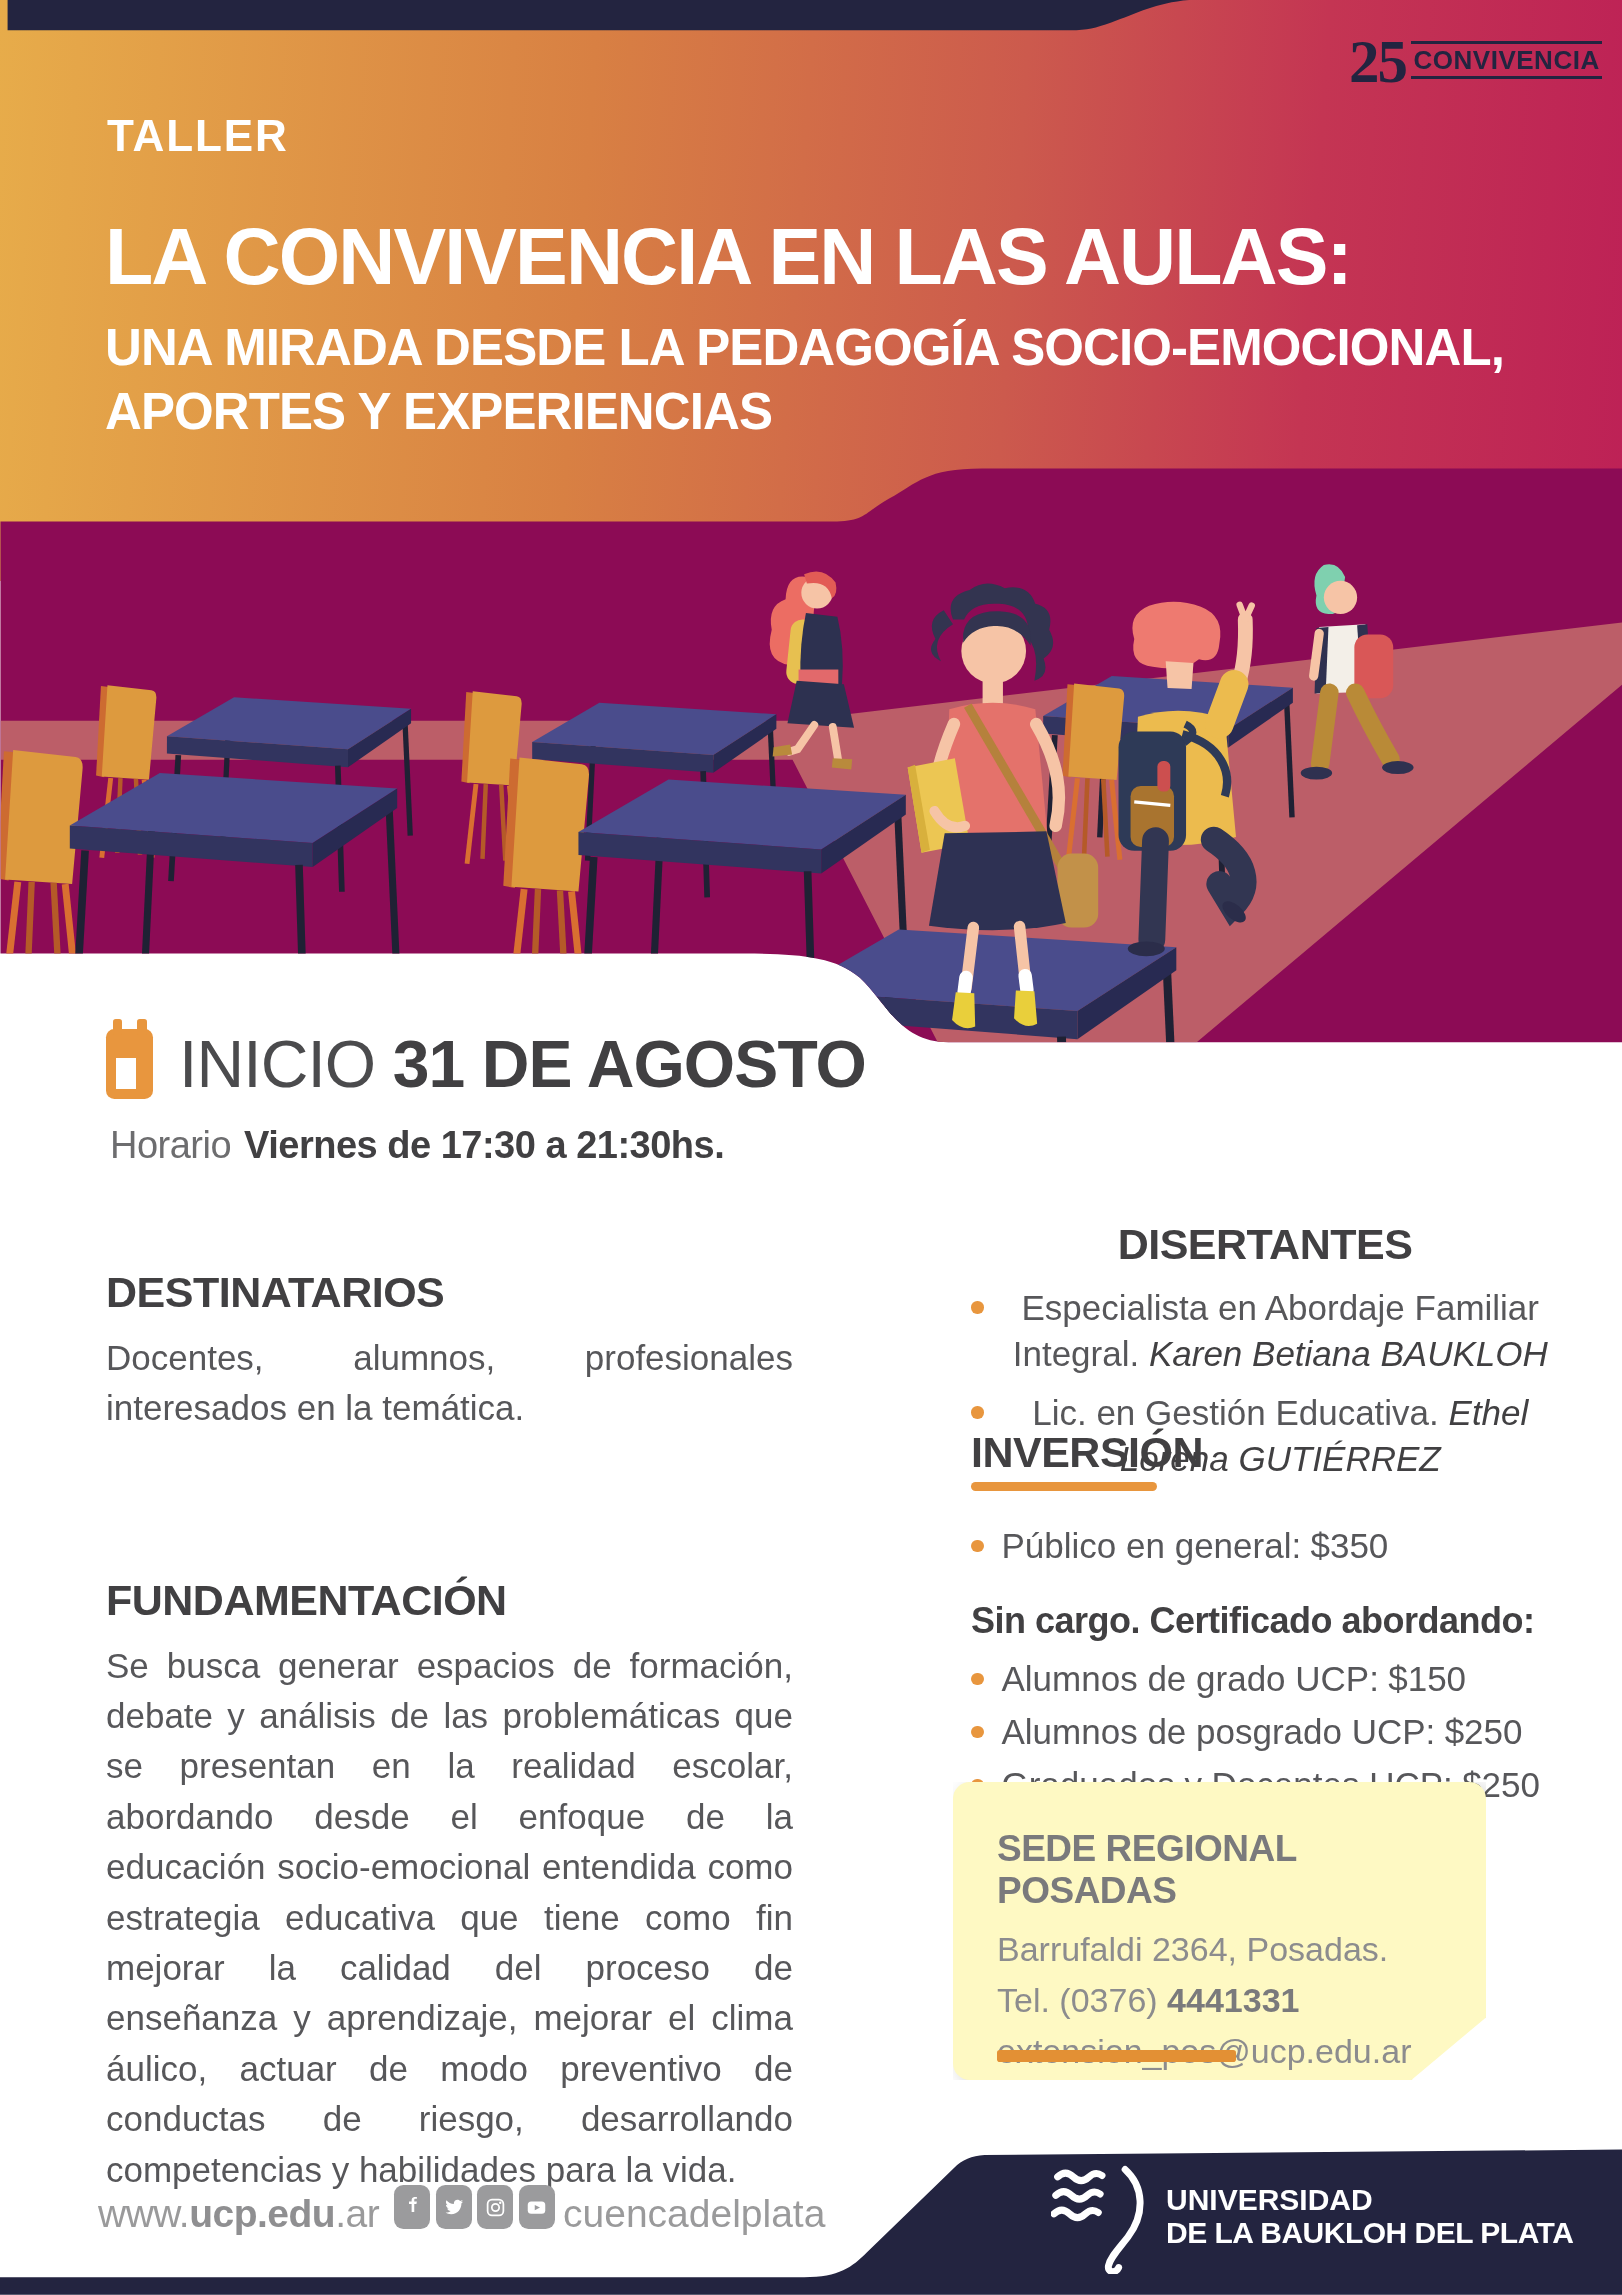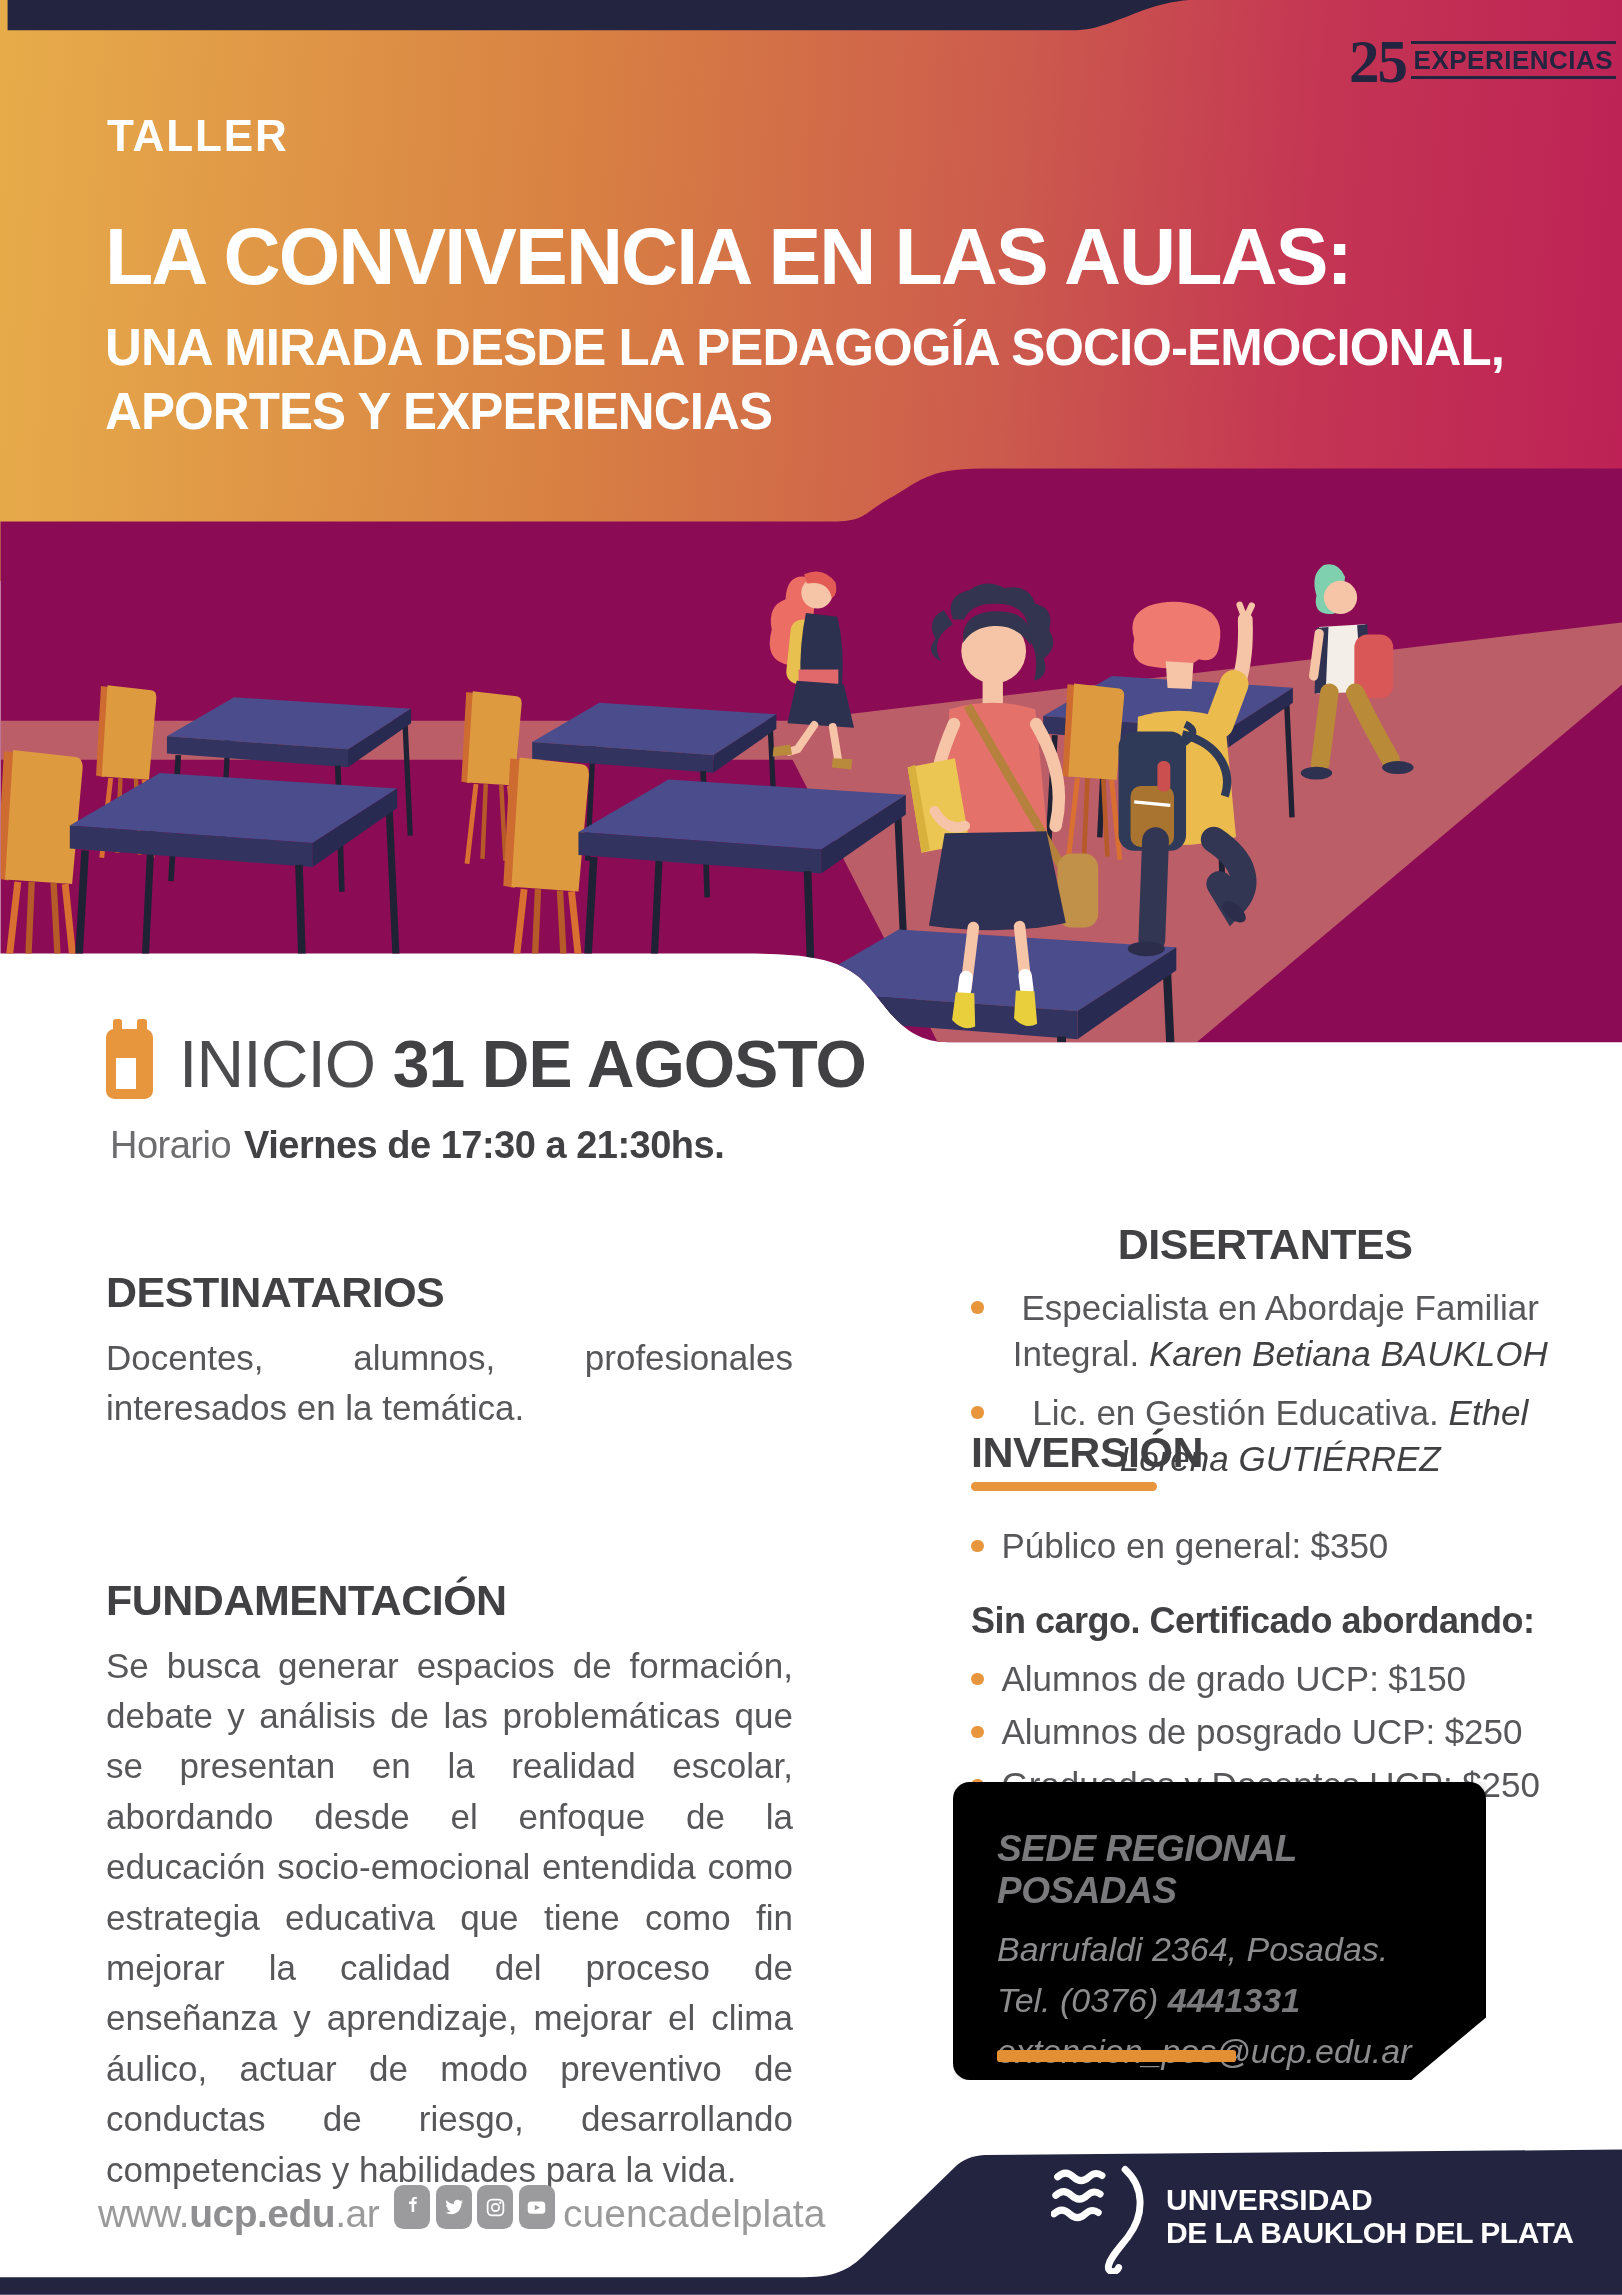--- a/index.html
+++ b/index.html
@@ -40,24 +40,23 @@
   .bullet-item{position:relative;padding-left:30.5px;font-size:35px;color:#57575a;line-height:1.33;margin-bottom:12px;}
   .bullet-dot{position:absolute;left:0;top:16.7px;width:12.5px;height:12.5px;border-radius:50%;background:#e8963e;}
   .speaker-name{font-weight:400;font-style:italic;color:#414042;}
   .inversion-underline{width:186px;height:9.7px;border-radius:4.6px;background:#e8963e;margin:4.6px 0 32px 0;}
   .price-line .lbl{color:#57575a;}
   .price-line .prc{color:#57575a;margin-left:9.3px;}
   .free-note{font-size:36px;font-weight:700;color:#414042;margin:30px 0 14px 0;letter-spacing:-0.5px;}
   .opt-item{margin-bottom:6.5px;}
   
   .sede-card{
-    position:absolute;left:953px;top:1782px;width:533px;height:298px;background:#000000;
+    position:absolute;left:953px;top:1782px;width:533px;height:298px;background:#fef9c3;
     border-radius:16.7px;box-shadow:6.5px 4.6px 17.6px rgba(0,0,0,0.18);
     clip-path:polygon(0 0,100% 0,100% 79%,86% 100%,0 100%);
-    font-style:italic;
   }
   .sede-inner{padding:46px 42px 0 44px;}
   .sede-title{font-size:37px;font-weight:700;color:#7a7a7c;letter-spacing:-0.5px;margin:0 0 12px 0;}
   .sede-line{font-size:34px;color:#8c8c8e;line-height:1.5;margin:0;}
   .sede-line .tel-bold{font-weight:700;color:#7a7a7c;}
   .sede-bar{position:absolute;left:44px;bottom:17.6px;width:239px;height:12.5px;background:#e39034;border-radius:2.8px;}
   
   .footer-navy-svg{position:absolute;left:0;bottom:0;display:block;}
   .site-text{position:absolute;left:98px;top:2192px;font-size:39px;color:#9a9a9b;letter-spacing:-0.5px;}
   .site-text .bold{font-weight:700;color:#8f8f91;}
@@ -76,21 +75,21 @@
 
   <div class="header-gradient"></div>
 
   <svg class="top-navy-svg" width="1623" height="33" viewBox="0 0 3508 72">
     <path d="M0,0 H2578 C2505,6 2462,30 2408,49 C2372,61 2358,66 2318,66 H0 Z" fill="#232440"></path>
   </svg>
 
   <div class="anniversary">
     <div class="num">25</div>
     <div class="word-wrap">
-      <div class="word">EXPERIENCIAS</div>
+      <div class="word">CONVIVENCIA</div>
     </div>
   </div>
 
   <div class="kicker">TALLER</div>
   <div class="title-block">
     <h1 class="title-main">LA CONVIVENCIA EN LAS AULAS:</h1>
     <div class="title-sub">
       <div>UNA MIRADA DESDE LA PEDAGOGÍA SOCIO-EMOCIONAL,</div>
       <div>APORTES Y EXPERIENCIAS</div>
     </div>

